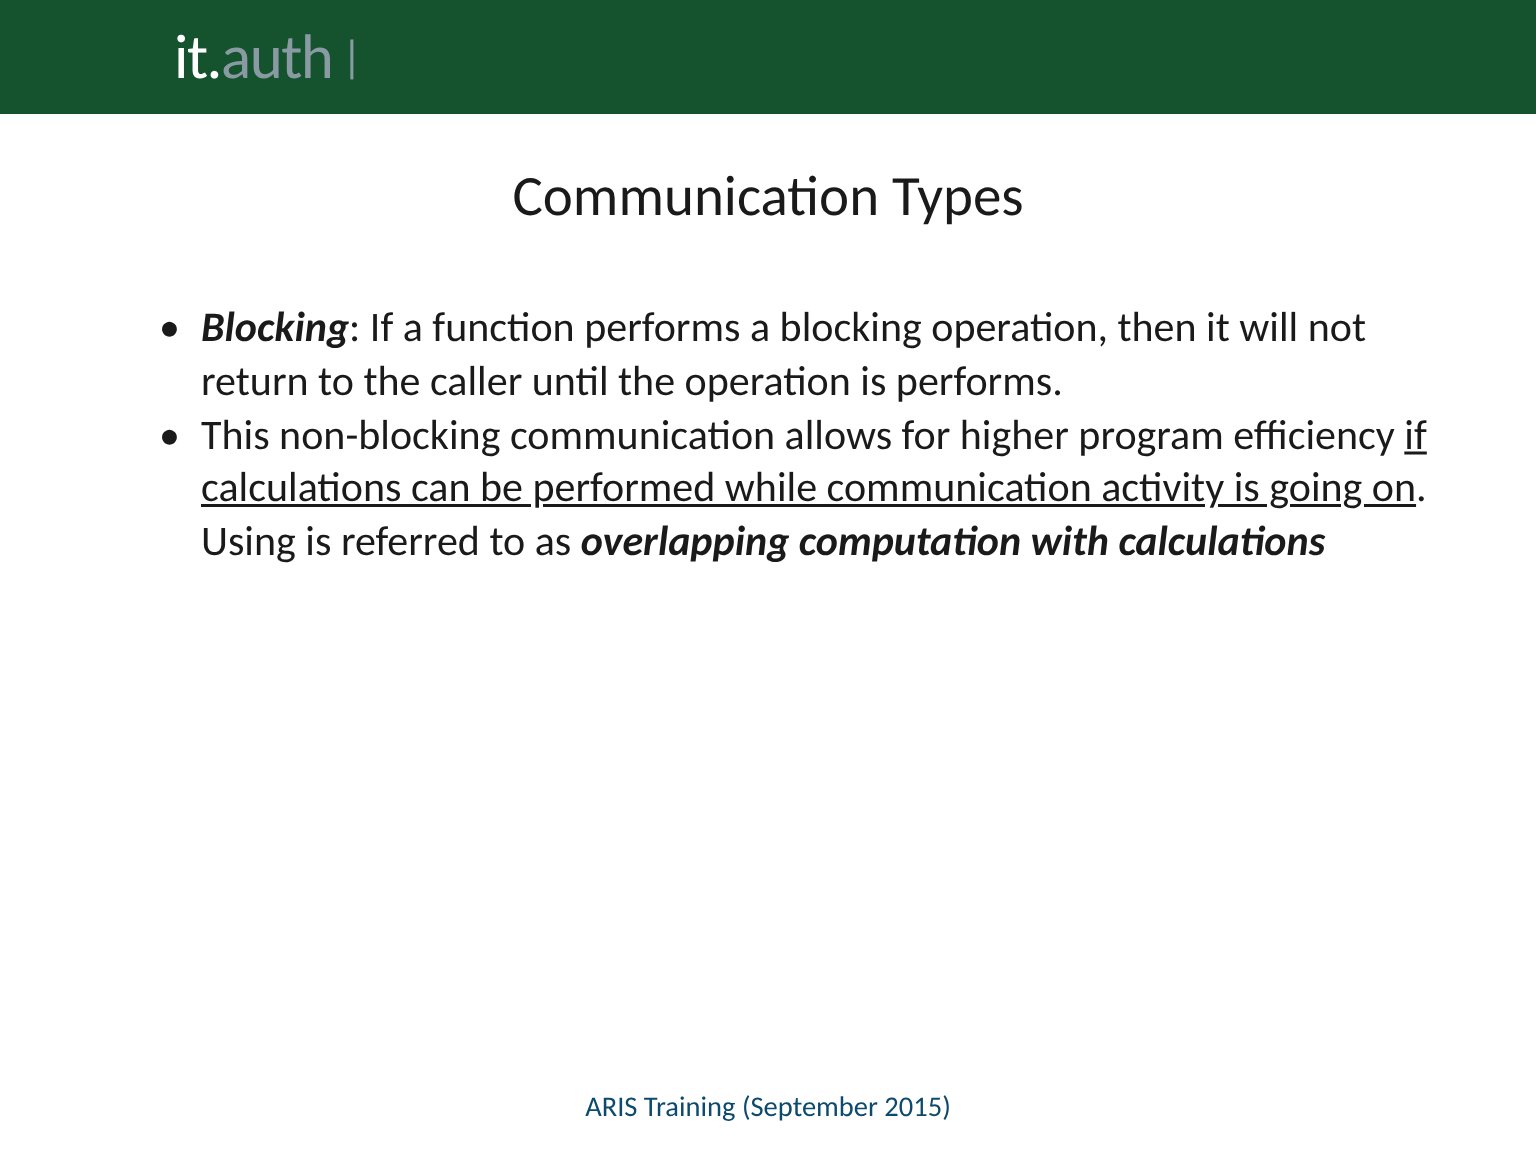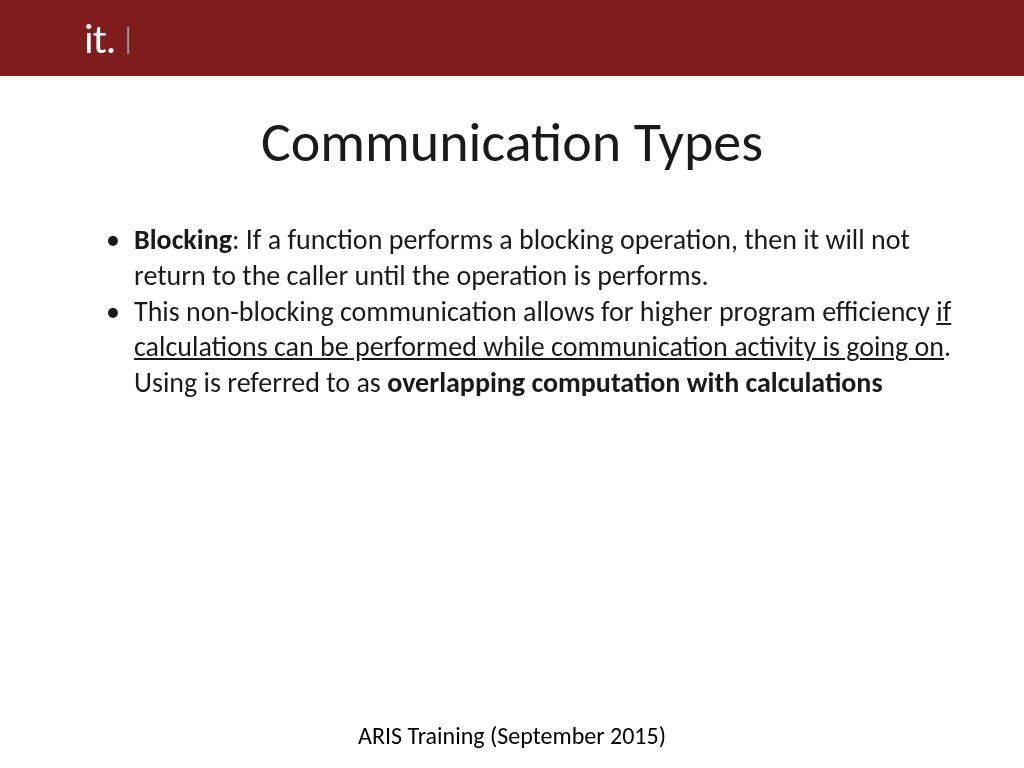--- a/index.html
+++ b/index.html
@@ -2,24 +2,24 @@
 <html><head>
 <meta charset="utf-8">
 <style>
   * { margin: 0; padding: 0; box-sizing: border-box; }
   html, body { width: 1024px; height: 768px; font-family: Calibri, "Segoe UI", Arial, sans-serif; background: #fff; }
   .slide { width: 1024px; height: 768px; position: relative; overflow: hidden; }
 
   .header {
     width: 100%;
     height: 76px;
-    background: #7f1d1d;
+    background: #14532d;
     display: flex;
     align-items: center;
-    padding-left: 84px;
+    padding-left: 116px;
   }
   .logo-it {
     font-family: Calibri, Arial, sans-serif;
     font-size: 42px;
     font-weight: 300;
     color: #ffffff;
     letter-spacing: -1px;
   }
   .logo-auth {
     font-family: Calibri, Arial, sans-serif;
@@ -38,21 +38,21 @@
     color: #8a9aa3;
     font-size: 14px;
     font-weight: 400;
     padding-top: 6px;
   }
 
   .title {
     width: 100%;
     text-align: center;
     margin-top: 32px;
-    font-size: 56px;
+    font-size: 38px;
     font-weight: 400;
     color: #1a1a1a;
     letter-spacing: 0px;
   }
 
   .content {
     padding: 46px 64px 0 100px;
   }
 
   ul.bullets {
@@ -68,39 +68,40 @@
   }
   ul.bullets li::before {
     content: "•";
     position: absolute;
     left: 6px;
     top: 0;
     font-size: 28px;
     color: #1a1a1a;
   }
 
-  .b { font-weight: 700; }
+  .b { font-weight: 700; font-style: italic; }
   .u { text-decoration: underline; }
 
   .footer {
     position: absolute;
     bottom: 18px;
     width: 100%;
     text-align: center;
-    font-size: 24px;
-    color: #000000;
+    font-size: 19px;
+    color: #0c4a6e;
   }
 </style>
 </head>
 <body>
 
 <div class="slide">
 
   <div class="header">
     <span class="logo-it">it.</span>
+      <span class="logo-auth">auth</span>
     <span class="logo-pipe">|</span>
   </div>
 
   <div class="title">Communication Types</div>
 
   <div class="content">
     <ul class="bullets">
       <li>
         <span class="b">Blocking</span><span>: If a function performs a blocking operation, then it will not return to the caller until the operation is performs.</span>
       </li>

